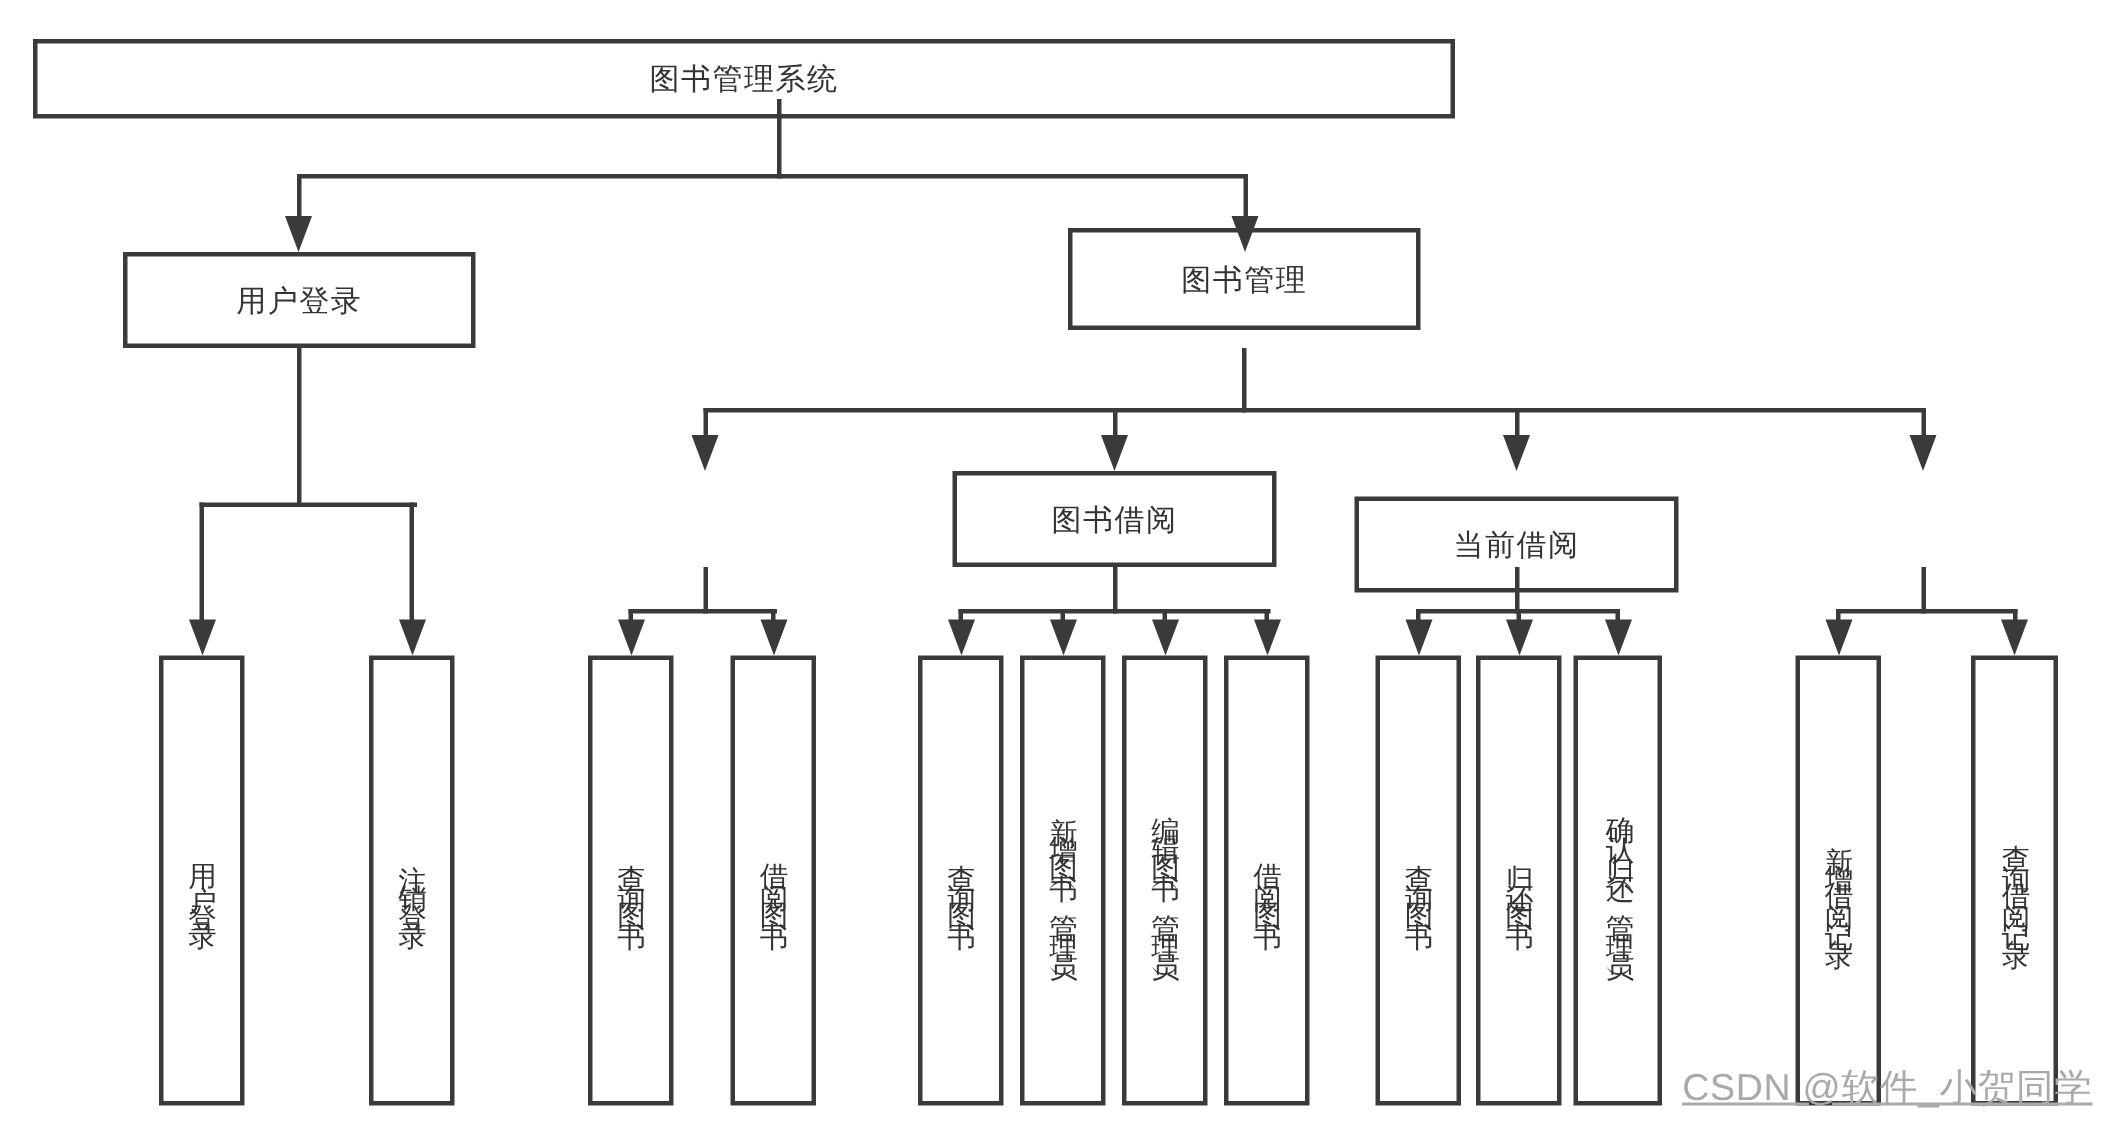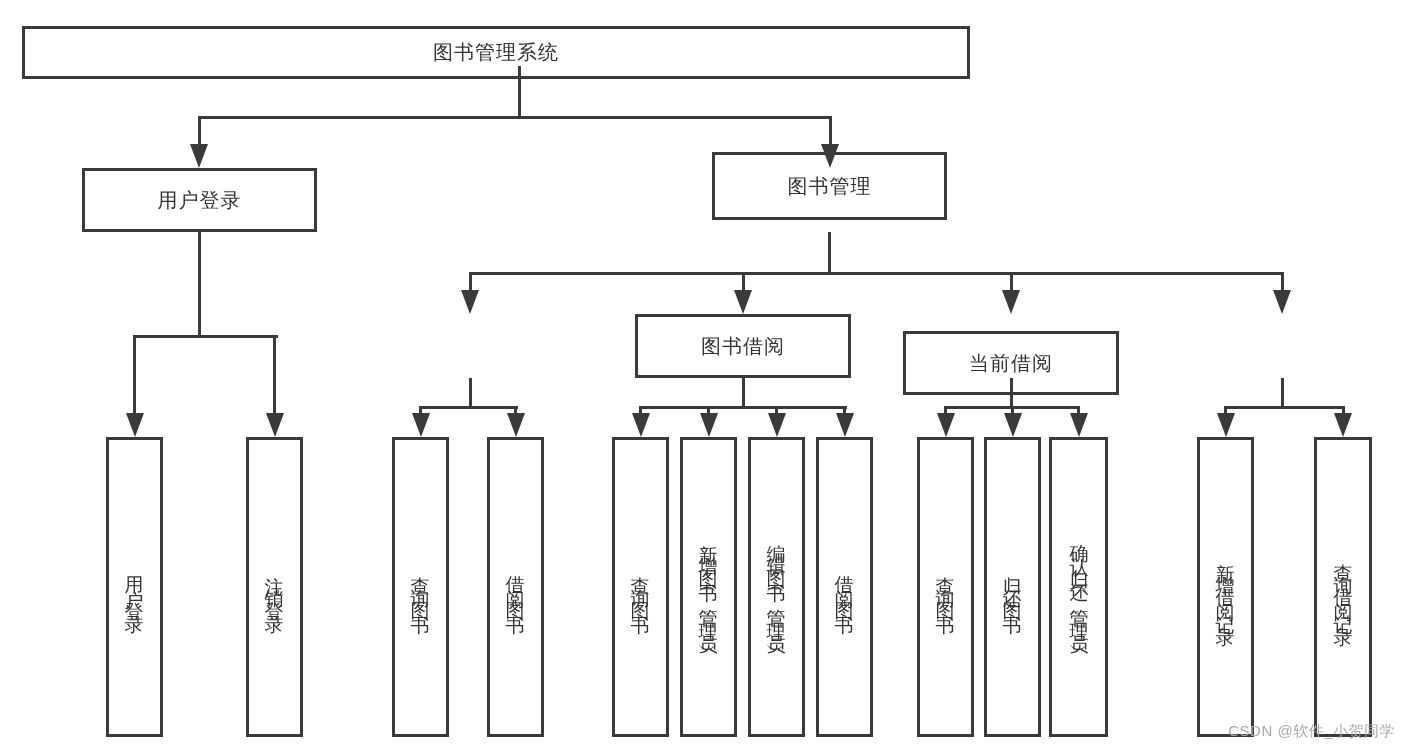--- a/index.html
+++ b/index.html
@@ -62,25 +62,26 @@
     position:absolute;
     width:0;height:0;
     border-left:9px solid transparent;
     border-right:9px solid transparent;
     border-top:24px solid var(--line);
   }
   .watermark{
     position:absolute;
     right:10px;
     bottom:6px;
-    font-size:15px;
+    font-size:25px;
     color:var(--watermark);
     letter-spacing:0.5px;
     z-index:10;
     white-space:nowrap;
+    text-decoration:underline;
   }
 </style>
 </head>
 <body>
 
 <div class="stage">
 
   <div class="box" style="left:22px;top:26px;width:948px;height:53px;">
     <span class="lbl">图书管理系统</span>
   </div>

